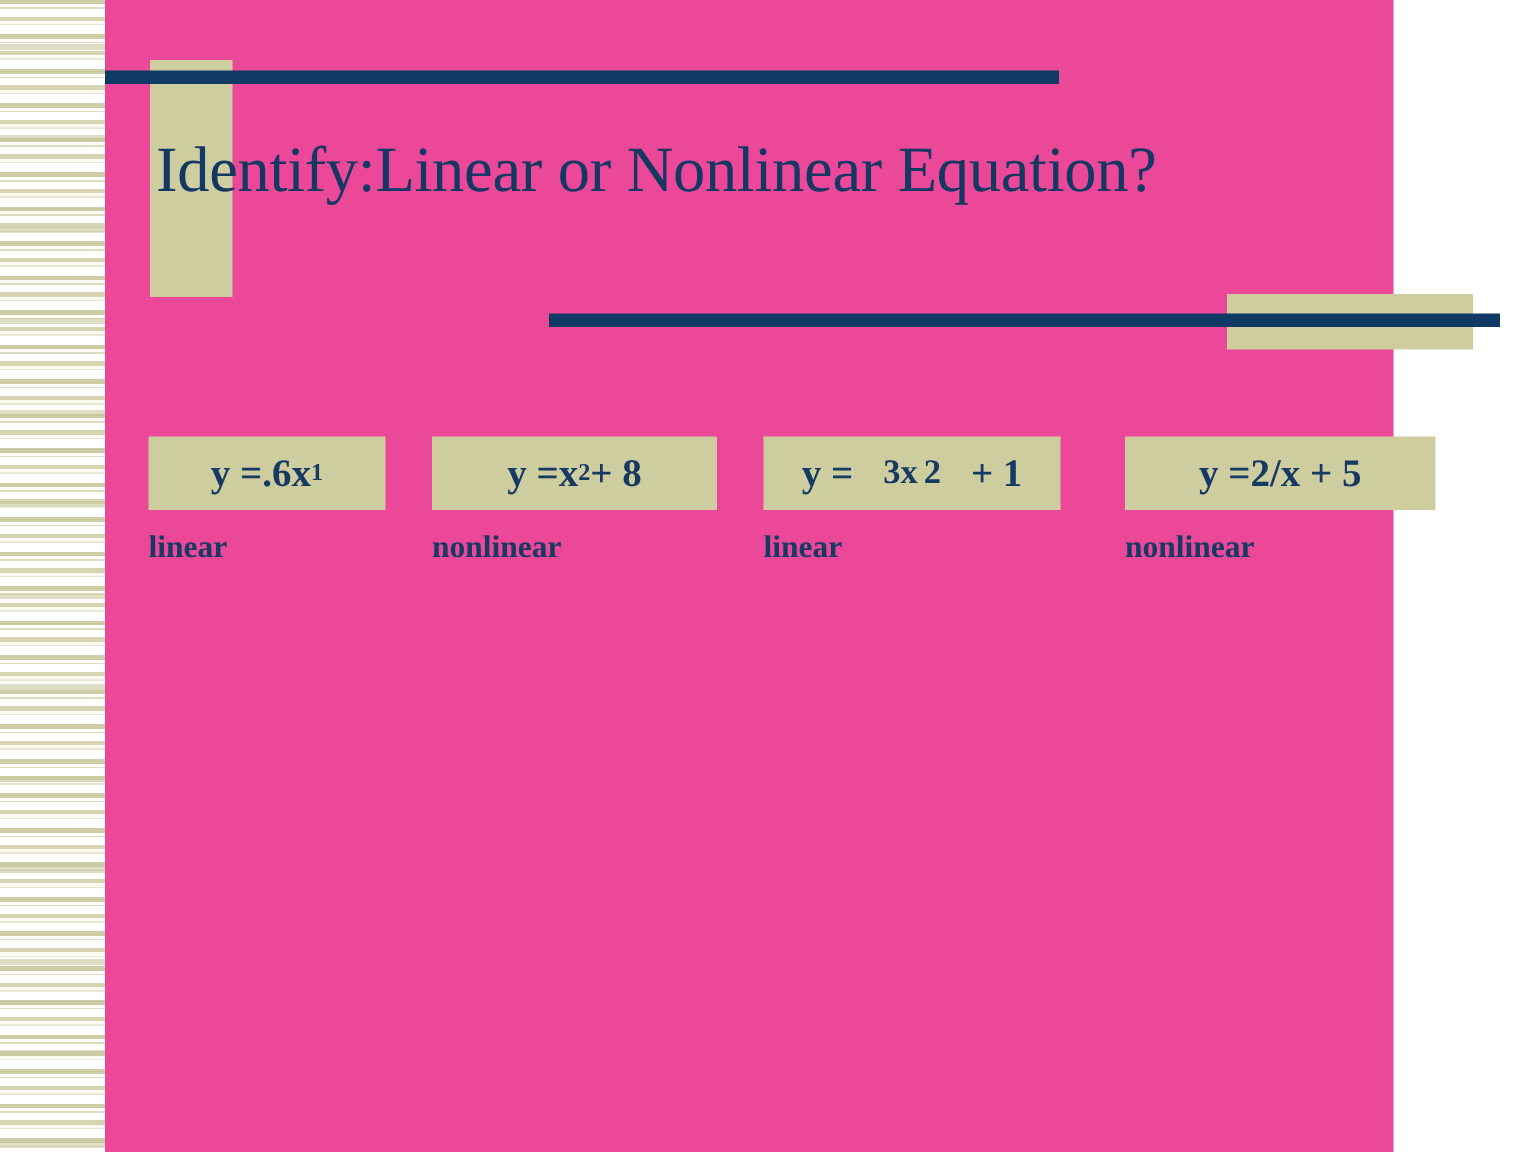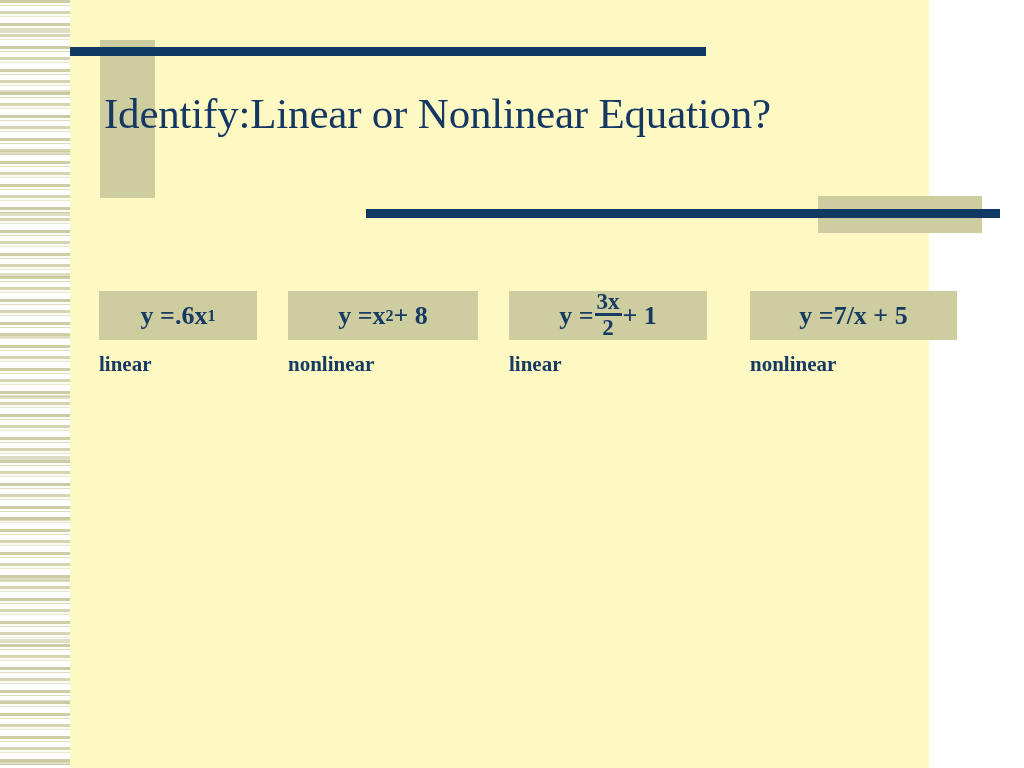--- a/index.html
+++ b/index.html
@@ -11,21 +11,21 @@
     width: 1024px;
     height: 768px;
     overflow: hidden;
     font-family: "Liberation Serif", "DejaVu Serif", serif;
   }
 
   .slide {
     position: relative;
     width: 929px;
     height: 768px;
-    background: #fef9c3;
+    background: #ec4899;
   }
 
   
   .stripe-band {
     position: absolute;
     left: 0;
     top: 0;
     width: 70px;
     height: 768px;
     background-color: #fdfdf6;
@@ -129,25 +129,25 @@
   .eq-box sup {
     font-size: 0.62em;
     vertical-align: super;
     line-height: 0;
     font-weight: bold;
   }
 
   
   .frac {
     display: inline-flex;
-    flex-direction: column;
+    flex-direction: row;
     align-items: center;
     justify-content: center;
     vertical-align: middle;
-    margin: 0 1px;
+    margin: 0 18px;
     position: relative;
     top: -1px;
   }
   .frac .num,
   .frac .den {
     font-size: 23px;
     font-weight: bold;
     line-height: 0.92;
     padding: 0 2px;
   }
@@ -218,20 +218,20 @@
             <span>+ 1</span>
         </span>
       </div>
       <div class="eq-label" style="left:509px; top:352px; width:198px;">linear</div>
     </div>
 
     <div class="eq-item">
       <div class="eq-box" style="left:750px; top:291px; width:207px; height:49px;">
         <span class="expr">
           <span>y = </span>
-            <span>7/x + 5</span>
+            <span>2/x + 5</span>
         </span>
       </div>
       <div class="eq-label" style="left:750px; top:352px; width:207px;">nonlinear</div>
     </div>
 
   </div>
 </div>
 
 </body></html>

